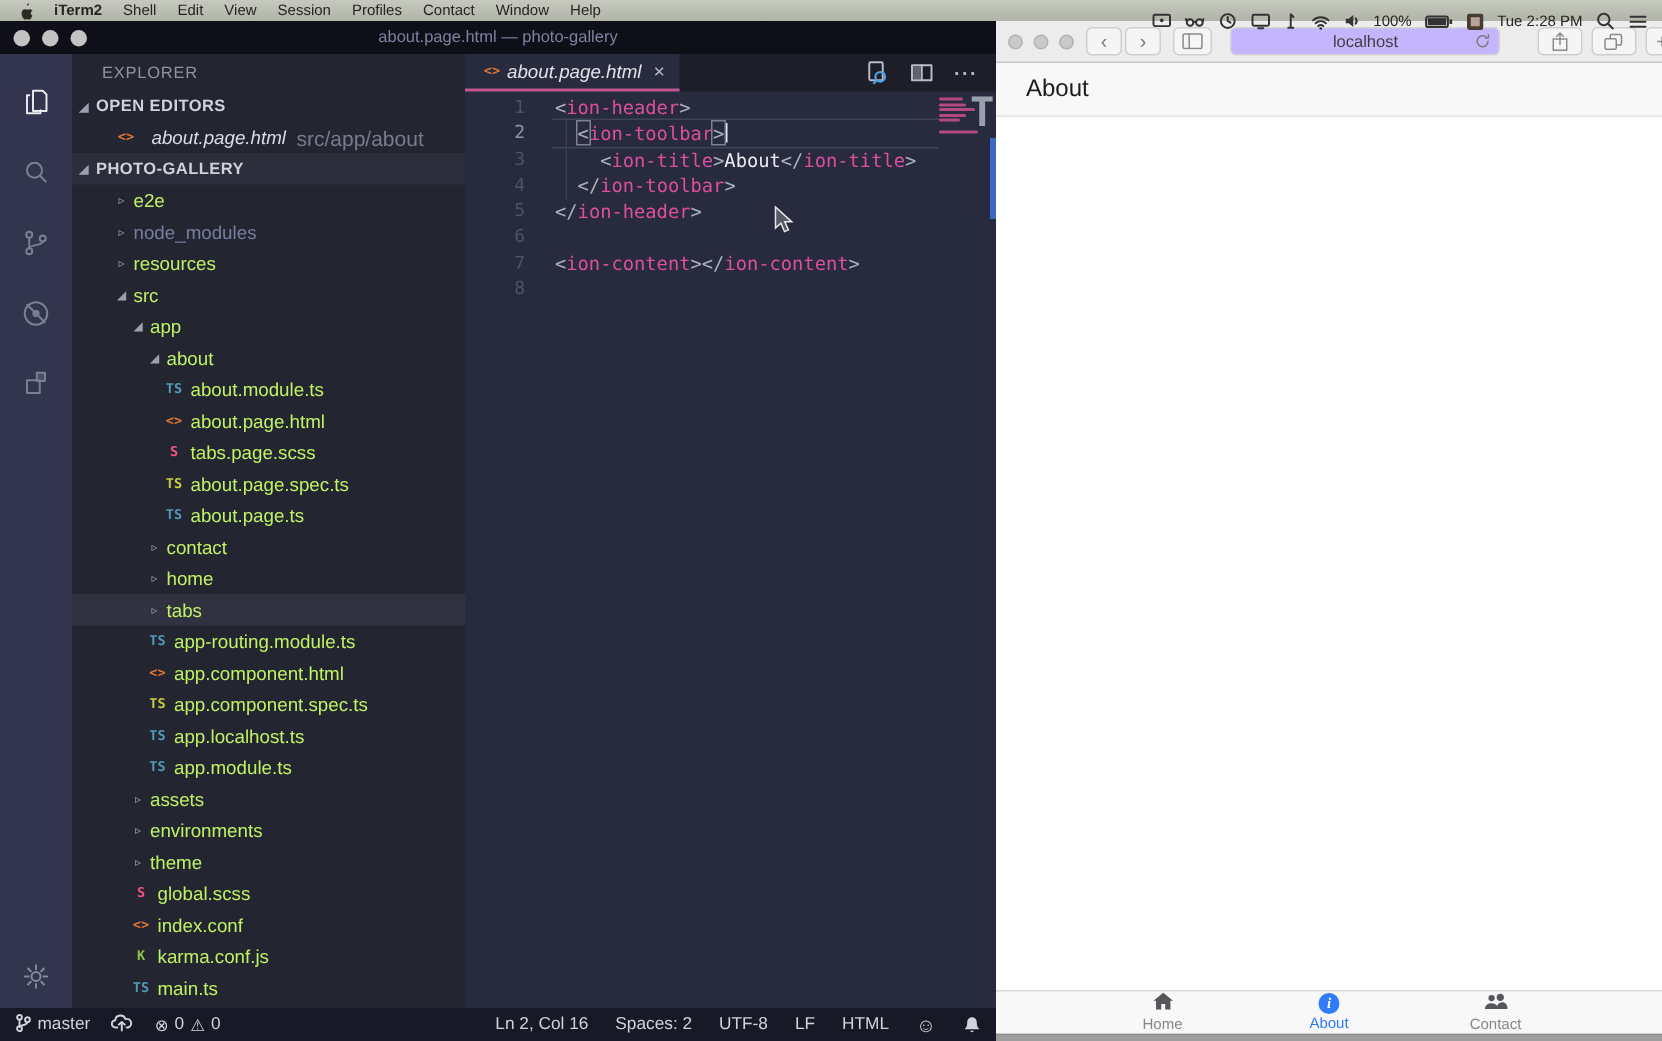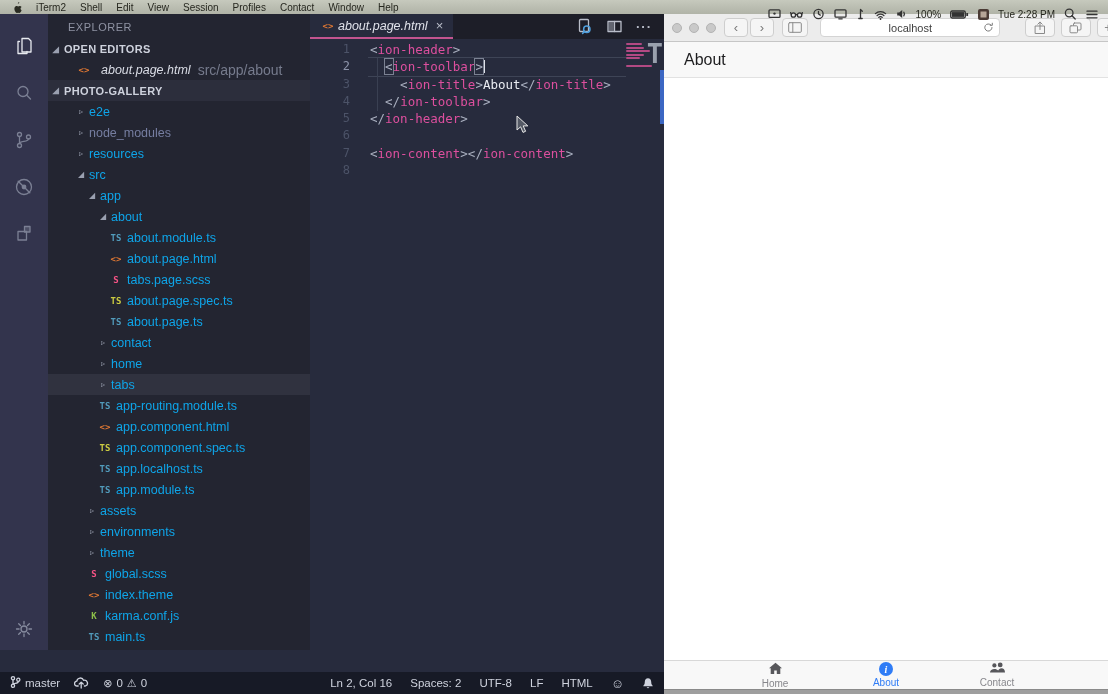--- a/index.html
+++ b/index.html
@@ -3,21 +3,21 @@
 <meta charset="utf-8">
 <style>
   html,body{margin:0;padding:0;}
   body{width:1108px;height:694px;overflow:hidden;background:#15161d;font-family:"Liberation Sans",sans-serif;position:relative;}
   .screen{position:absolute;inset:0;}
 
   
   .menubar{position:absolute;left:0;top:0;width:1108px;height:14px;background:linear-gradient(#c6c9bd,#b0b3a7);display:flex;align-items:center;font-size:10px;color:#26271f;padding:0 6px;box-sizing:border-box;z-index:50;}
   .mb-left{display:flex;align-items:center;}
   .mb-item{padding:0 7px;white-space:nowrap;}
-  .mb-item.app{font-weight:normal;}
+  .mb-item.app{font-weight:bold;}
   .mb-apple{display:flex;align-items:center;padding:0 6px;}
   .mb-right{margin-left:auto;display:flex;align-items:center;gap:9px;padding-right:4px;margin-top:14px;}
   .mb-status{display:flex;align-items:center;white-space:nowrap;}
   .mb-status svg{display:block;}
 
   
   .vscode{position:absolute;left:0;top:14px;width:664px;height:680px;background:#272b3d;}
   .vs-titlebar{height:22px;background:#0f1017;display:flex;align-items:center;position:relative;}
   .traffic{display:flex;gap:8px;padding-left:9px;z-index:2;}
   .tl{width:11px;height:11px;border-radius:50%;background:#c2c2c2;}
@@ -32,21 +32,21 @@
   .sidebar{width:262px;background:#232531;color:#c6cad5;font-size:12.5px;overflow:hidden;flex:none;}
   .sb-title{height:25px;line-height:27px;padding-left:20px;font-size:11px;color:#8f93a3;letter-spacing:.5px;}
   .sec-head{height:20px;display:flex;align-items:center;font-size:11px;font-weight:bold;color:#ced2dd;letter-spacing:.3px;cursor:pointer;}
   .sec-head.pg{height:21px;background:#2c2e3c;}
   .tw{width:16px;text-align:center;font-size:8px;color:#9aa0b0;flex:none;}
   .oe-item{height:21px;display:flex;align-items:center;padding-left:28px;cursor:pointer;}
   .oe-name{font-style:italic;color:#d9dce5;margin-left:6px;}
   .oe-path{font-size:14px;color:#767b8d;margin-left:7px;}
   .tree .row{height:21px;display:flex;align-items:center;cursor:pointer;}
   .tree .row.sel{background:#30323f;}
-  .tree .row .lbl{color:#0ea5e9;}
+  .tree .row .lbl{color:#bef264;}
   .tree .row.dim .lbl{color:#767ea1;}
   .fic{width:16px;flex:none;font-size:9px;font-weight:bold;text-align:center;font-family:"DejaVu Sans Mono",monospace;margin-right:3px;}
   .fic.ts-b{color:#519aba}.fic.ts-y{color:#cbcb41}.fic.htm{color:#e37933}.fic.scs{color:#f55385}.fic.kar{color:#8dc149}
 
   .editorpane{width:354px;display:flex;flex-direction:column;background:#272b3d;flex:none;}
   .tabsbar{height:25px;background:#1d1e28;display:flex;align-items:stretch;}
   .tab{display:flex;align-items:center;padding:0 10px;background:#272b3d;border-bottom:2px solid #c2548f;cursor:pointer;}
   .tab .fic{margin-right:2px;}
   .tab-title{font-style:italic;font-size:12.5px;color:#e0e2ea;margin-right:8px;}
   .tab-close{color:#b9bdc9;font-size:13px;line-height:1;cursor:pointer;}
@@ -79,21 +79,21 @@
 
   
   .safari{position:absolute;left:664px;top:14px;width:444px;height:680px;background:#fff;}
   .sf-toolbar{height:28px;background:#ececec;border-bottom:1px solid #c6c6c6;display:flex;align-items:center;padding:0 0 0 8px;box-sizing:border-box;overflow:hidden;}
   .sf-traffic{display:flex;gap:7px;margin-right:8px;}
   .sf-tl{width:10px;height:10px;border-radius:50%;background:#c9c9c9;border:1px solid #b3b3b3;box-sizing:border-box;}
   .sf-btn{height:19px;background:#f5f5f5;border:1px solid #cecece;border-radius:4px;display:flex;align-items:center;justify-content:center;color:#7a7a7a;cursor:pointer;box-sizing:border-box;}
   .sf-nav{width:24px;font-size:13px;line-height:1;}
   .sf-nav + .sf-nav{margin-left:2px;}
   .sf-side{width:26px;margin-left:8px;}
-  .url{height:19px;width:180px;background:#ffffff;border:1px solid #d4d4d4;border-radius:4px;display:flex;align-items:center;justify-content:center;font-size:11px;color:#3e3e3e;position:relative;margin:0 auto;cursor:text;box-sizing:border-box;}
+  .url{height:19px;width:180px;background:#c4b5fd;border:1px solid #d4d4d4;border-radius:4px;display:flex;align-items:center;justify-content:center;font-size:11px;color:#3e3e3e;position:relative;margin:0 auto;cursor:text;box-sizing:border-box;}
   .url .reload{position:absolute;right:5px;top:3px;cursor:pointer;}
   .sf-right{display:flex;align-items:center;gap:6px;margin-left:auto;}
   .sf-act{width:30px;}
   .sf-plus{width:22px;margin-right:-11px;font-size:13px;color:#8a8a8a;}
   .ion-header{height:35px;background:#f8f8f8;border-bottom:1px solid #e2e2e2;display:flex;align-items:center;padding-left:20px;font-size:16px;font-weight:500;color:#1d1d1f;}
   .ion-body{height:582px;background:#ffffff;}
   .ion-tabbar{height:28px;background:#f8f8f8;border-top:1px solid #d8d8d8;position:relative;}
   .itab{position:absolute;top:0;height:100%;width:100px;transform:translateX(-50%);display:flex;flex-direction:column;align-items:center;justify-content:center;gap:1px;font-size:10px;color:#87878c;cursor:pointer;}
   .itab.active{color:#2f7cf6;}
   .info-badge{width:14px;height:14px;border-radius:50%;background:#2f7cf6;color:#fff;font-size:10px;font-style:italic;font-family:"Liberation Serif",serif;display:flex;align-items:center;justify-content:center;font-weight:bold;}
@@ -179,20 +179,28 @@
         </span>
         <span class="mb-status">
           <svg width="12" height="11" viewBox="0 0 12 11" fill="none" stroke="#333" stroke-width="1.3" stroke-linecap="round" stroke-linejoin="round">
             <path d="M1 2.2h10M1 5.5h10M1 8.8h10"></path>
           </svg>
         </span>
       </div>
   </div>
 
   <section class="vscode">
+    <div class="vs-titlebar">
+      <div class="traffic">
+        <span class="tl"></span>
+        <span class="tl"></span>
+        <span class="tl"></span>
+      </div>
+      <div class="vs-title">about.page.html — photo-gallery</div>
+    </div>
 
     <div class="vs-main">
       <nav class="activitybar" id="activitybar">
           <div class="ab-icon active">
             <svg width="24" height="24" viewBox="0 0 24 24" fill="none" stroke="#e8eaf0" stroke-width="1.3" stroke-linecap="round" stroke-linejoin="round">
               <path d="M10 4.5h6.5l2.5 2.5v11H10z"></path>
               <path d="M7.5 7.5H6v12h9v-2"></path>
             </svg>
           </div>
           <div class="ab-icon">
@@ -333,21 +341,21 @@
             <div class="row" style="padding-left: 36px;">
               <span class="tw">▹</span>
               <span class="lbl">theme</span>
             </div>
             <div class="row" style="padding-left: 36px;">
               <span class="fic scs" style="margin-left: 2px;">S</span>
               <span class="lbl">global.scss</span>
             </div>
             <div class="row" style="padding-left: 36px;">
               <span class="fic htm" style="margin-left: 2px;">&lt;&gt;</span>
-              <span class="lbl">index.theme</span>
+              <span class="lbl">index.conf</span>
             </div>
             <div class="row" style="padding-left: 36px;">
               <span class="fic kar" style="margin-left: 2px;">K</span>
               <span class="lbl">karma.conf.js</span>
             </div>
             <div class="row" style="padding-left: 36px;">
               <span class="fic ts-b" style="margin-left: 2px;">TS</span>
               <span class="lbl">main.ts</span>
             </div>
           </div>

